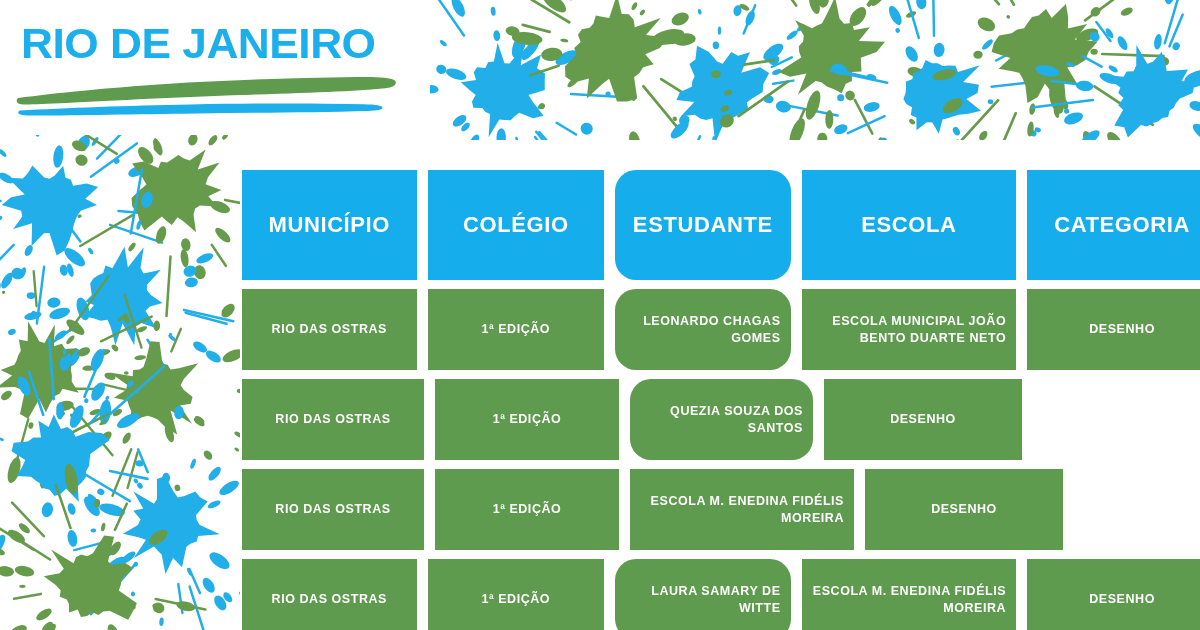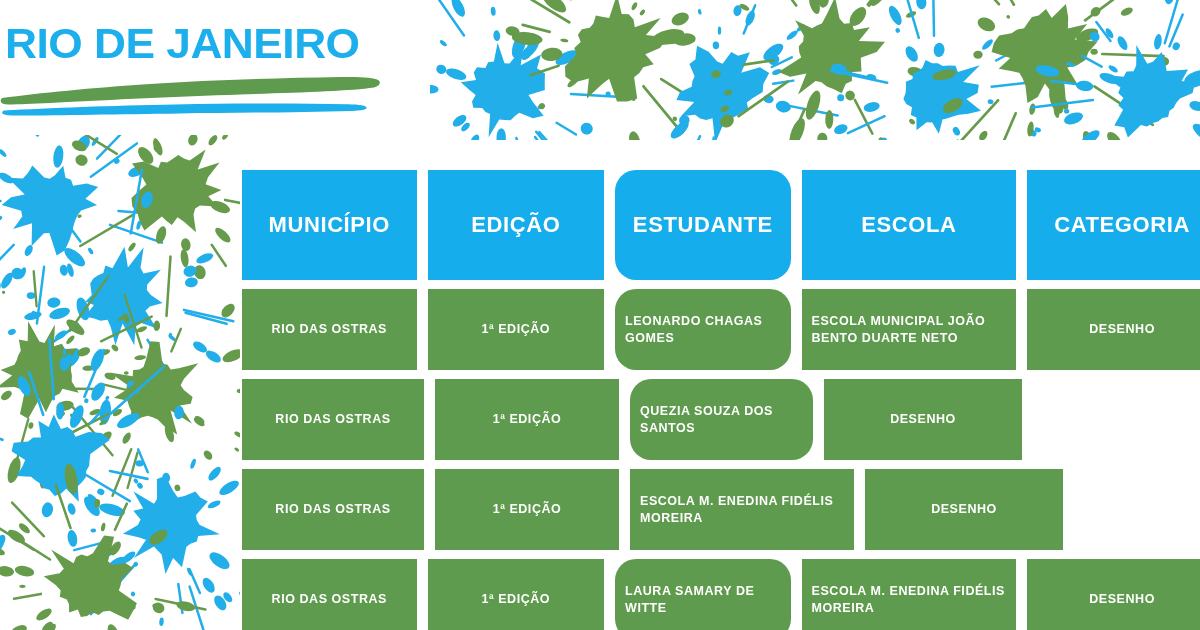--- a/index.html
+++ b/index.html
@@ -24,21 +24,21 @@
   .splat-layer {
     position: absolute;
     pointer-events: none;
   }
   #splat-top   { left: 430px; top: -10px;  width: 780px; height: 150px; }
   #splat-left  { left: -10px; top: 135px;  width: 250px; height: 500px; }
 
   
   #title-block {
     position: absolute;
-    left: 0px;
+    left: 16px;
     top: 12px;
     width: 400px;
     height: 100px;
     text-align: center;
   }
   #page-title {
     position: absolute;
     left: 5px;
     top: 8px;
     font-size: 43px;
@@ -68,21 +68,21 @@
   }
   .row {
     display: flex;
     gap: 11px;
     margin-bottom: 9px;
   }
   .cell {
     display: flex;
     align-items: center;
     justify-content: center;
-    text-align: left;
+    text-align: right;
     color: #ffffff;
     padding: 6px 10px;
   }
   
   .c1 { width: 182px; }
   .c2 { width: 184px; }
   .c3 { width: 183px; border-radius: 21px; }
   .c4 { width: 224px; }
   .c5 { width: 198px; }
 
@@ -638,21 +638,21 @@
                                     C360,40.45 366,41.6 366.5,43.4 C367,45.3 362,46.6 352,46.9
                                     C300,48.4 240,48.6 180,49.4 C120,50.2 60,51.2 20,51.6
                                     C8,51.75 2,50.6 2.2,48.8 C2.3,47.6 3,46.9 4,46.5 Z" fill="#1CAFEC"></path>
     </svg>
   </div>
 
   <div id="table">
 
     <div class="row header-row">
       <div class="cell c1">MUNICÍPIO</div>
-      <div class="cell c2">EDIÇÃO</div>
+      <div class="cell c2">COLÉGIO</div>
       <div class="cell c3">ESTUDANTE</div>
       <div class="cell c4">ESCOLA</div>
       <div class="cell c5">CATEGORIA</div>
     </div>
 
     <div class="row data-row">
       <div class="cell c1">RIO DAS OSTRAS</div>
       <div class="cell c2">1ª EDIÇÃO</div>
       <div class="cell c3">LEONARDO CHAGAS GOMES</div>
       <div class="cell c4">ESCOLA MUNICIPAL JOÃO BENTO DUARTE NETO</div>

